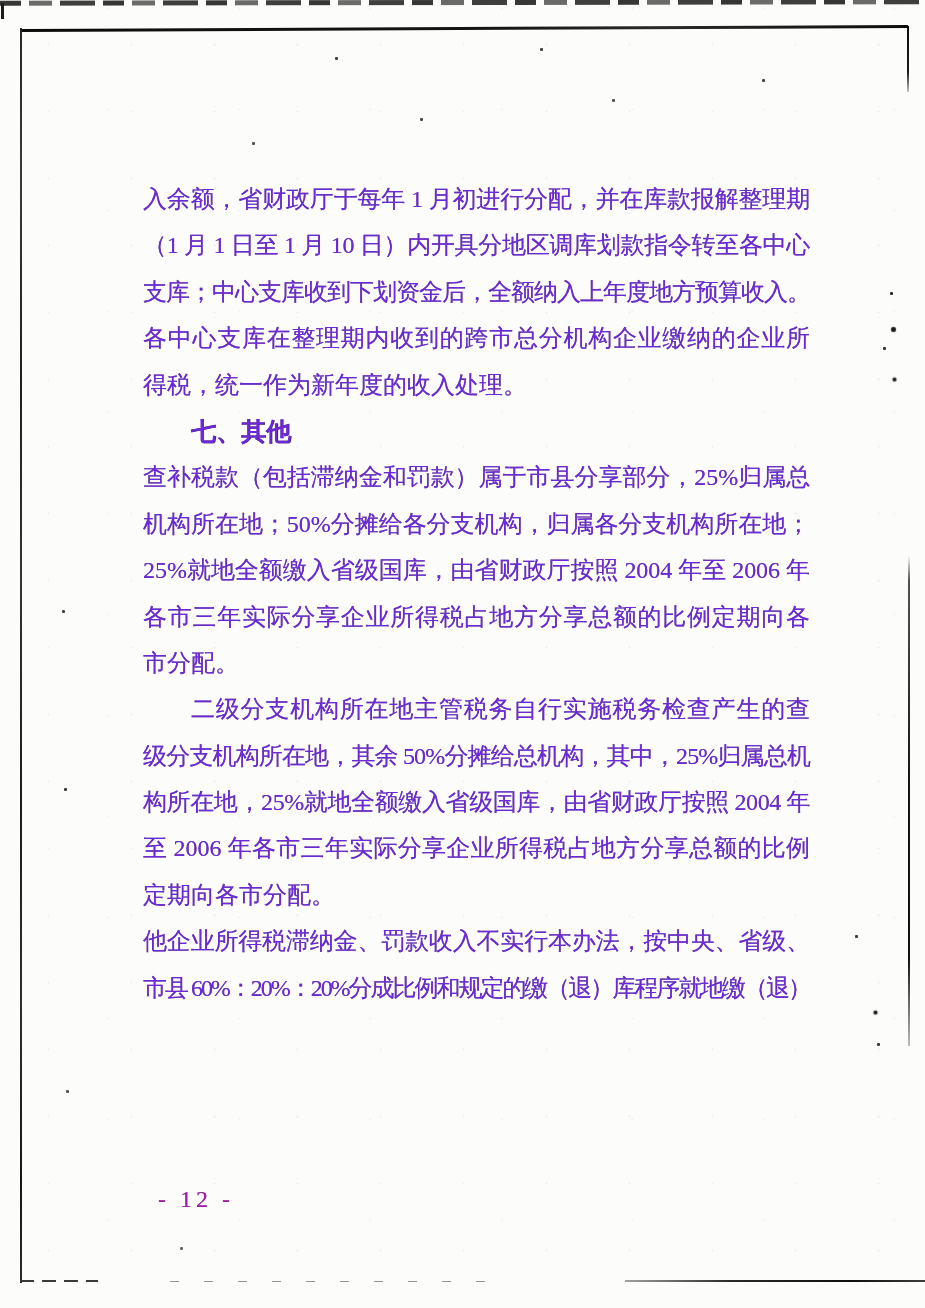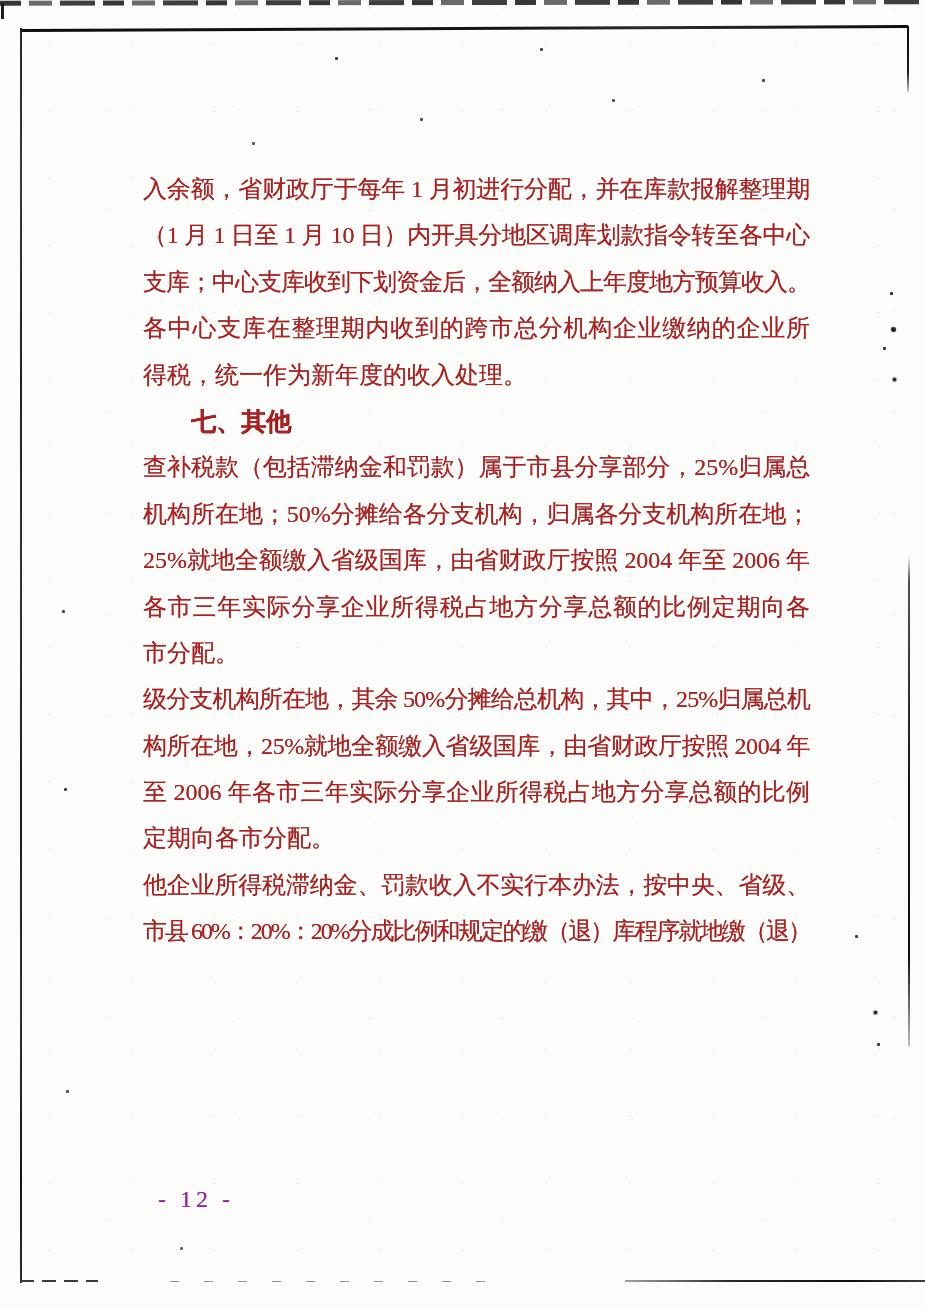--- a/index.html
+++ b/index.html
@@ -86,22 +86,22 @@
       420px 118px 0 0 #4a4a4a,
       612px 99px 0 0 #525252,
       762px 79px 0 0 #474747,
       335px 57px 0 0 #3f3f3f,
       540px 48px 0 0 #454545,
       180px 1247px 0 0 #666,
       855px 935px 0 0 #3d3d3d;
   }
   
   .text-block {
-    position: absolute; left: 143px; top: 166px; width: 667px;
-    color: #b91c1c;
+    position: absolute; left: 143px; top: 176px; width: 667px;
+    color: #6d28d9;
   }
   .line {
     height: 46.4px; line-height: 46.4px;
     font-size: 24px;
     white-space: nowrap;
     text-align: justify; text-align-last: justify;
     text-shadow: 0 0 0.5px rgba(10,10,10,0.55);
   }
   .line.indent { padding-left: 48px; }
   .line.para-end { text-align: left; text-align-last: left; }
@@ -139,20 +139,21 @@
     <div class="line" style="letter-spacing: -0.31px;">（1 月 1 日至 1 月 10 日）内开具分地区调库划款指令转至各中心</div>
     <div class="line" style="letter-spacing: -1px;">支库；中心支库收到下划资金后，全额纳入上年度地方预算收入。</div>
     <div class="line">各中心支库在整理期内收到的跨市总分机构企业缴纳的企业所</div>
     <div class="line para-end">得税，统一作为新年度的收入处理。</div>
     <div class="line heading indent">七、其他</div>
     <div class="line" style="letter-spacing: -0.03px;">查补税款（包括滞纳金和罚款）属于市县分享部分，25%归属总</div>
     <div class="line" style="letter-spacing: -0.03px;">机构所在地；50%分摊给各分支机构，归属各分支机构所在地；</div>
     <div class="line" style="letter-spacing: -0.03px;">25%就地全额缴入省级国库，由省财政厅按照 2004 年至 2006 年</div>
     <div class="line">各市三年实际分享企业所得税占地方分享总额的比例定期向各</div>
     <div class="line para-end">市分配。</div>
+    <div class="line indent">二级分支机构所在地主管税务自行实施税务检查产生的查</div>
     <div class="line" style="letter-spacing: -0.84px;">级分支机构所在地，其余 50%分摊给总机构，其中，25%归属总机</div>
     <div class="line" style="letter-spacing: -0.39px; font-family: Liberation Serif, serif;">构所在地，25%就地全额缴入省级国库，由省财政厅按照 2004 年</div>
     <div class="line">至 2006 年各市三年实际分享企业所得税占地方分享总额的比例</div>
     <div class="line para-end">定期向各市分配。</div>
     <div class="line" style="letter-spacing: -0.18px;">他企业所得税滞纳金、罚款收入不实行本办法，按中央、省级、</div>
     <div class="line" style="letter-spacing: -2.03px;">市县 60%：20%：20%分成比例和规定的缴（退）库程序就地缴（退）</div>
   </div>
 
 <div class="page-number">- 12 -</div>
 

